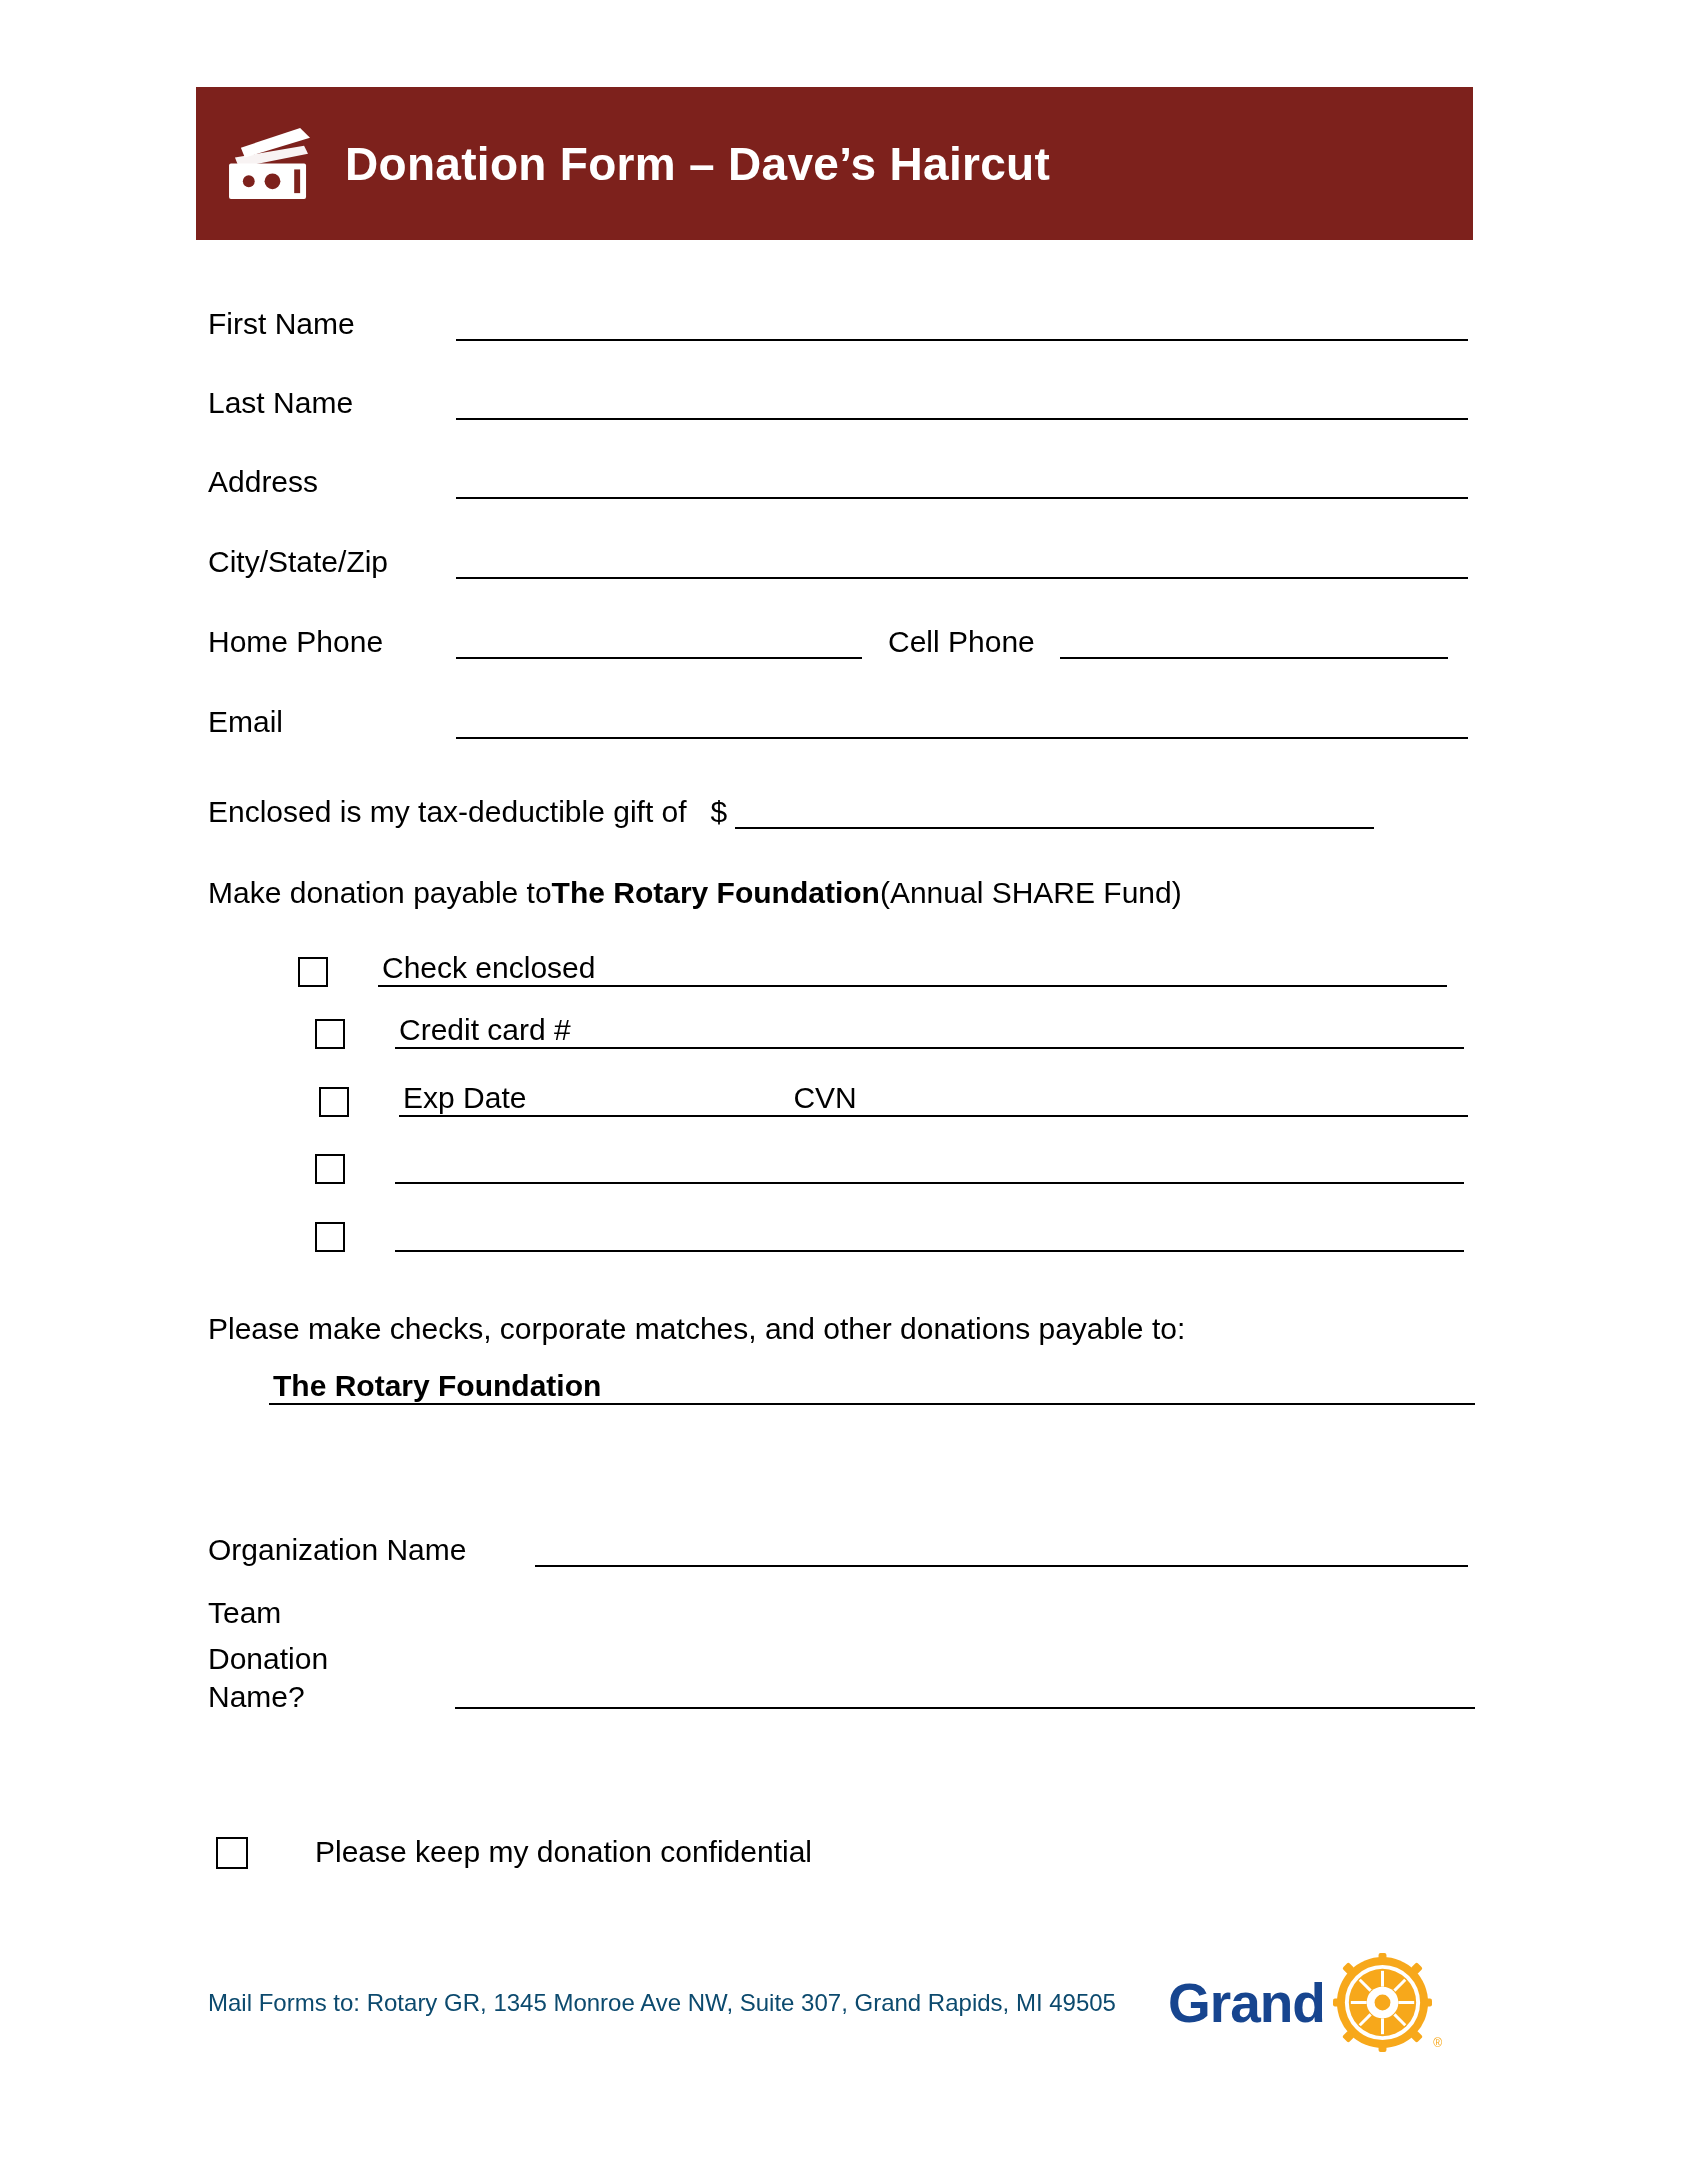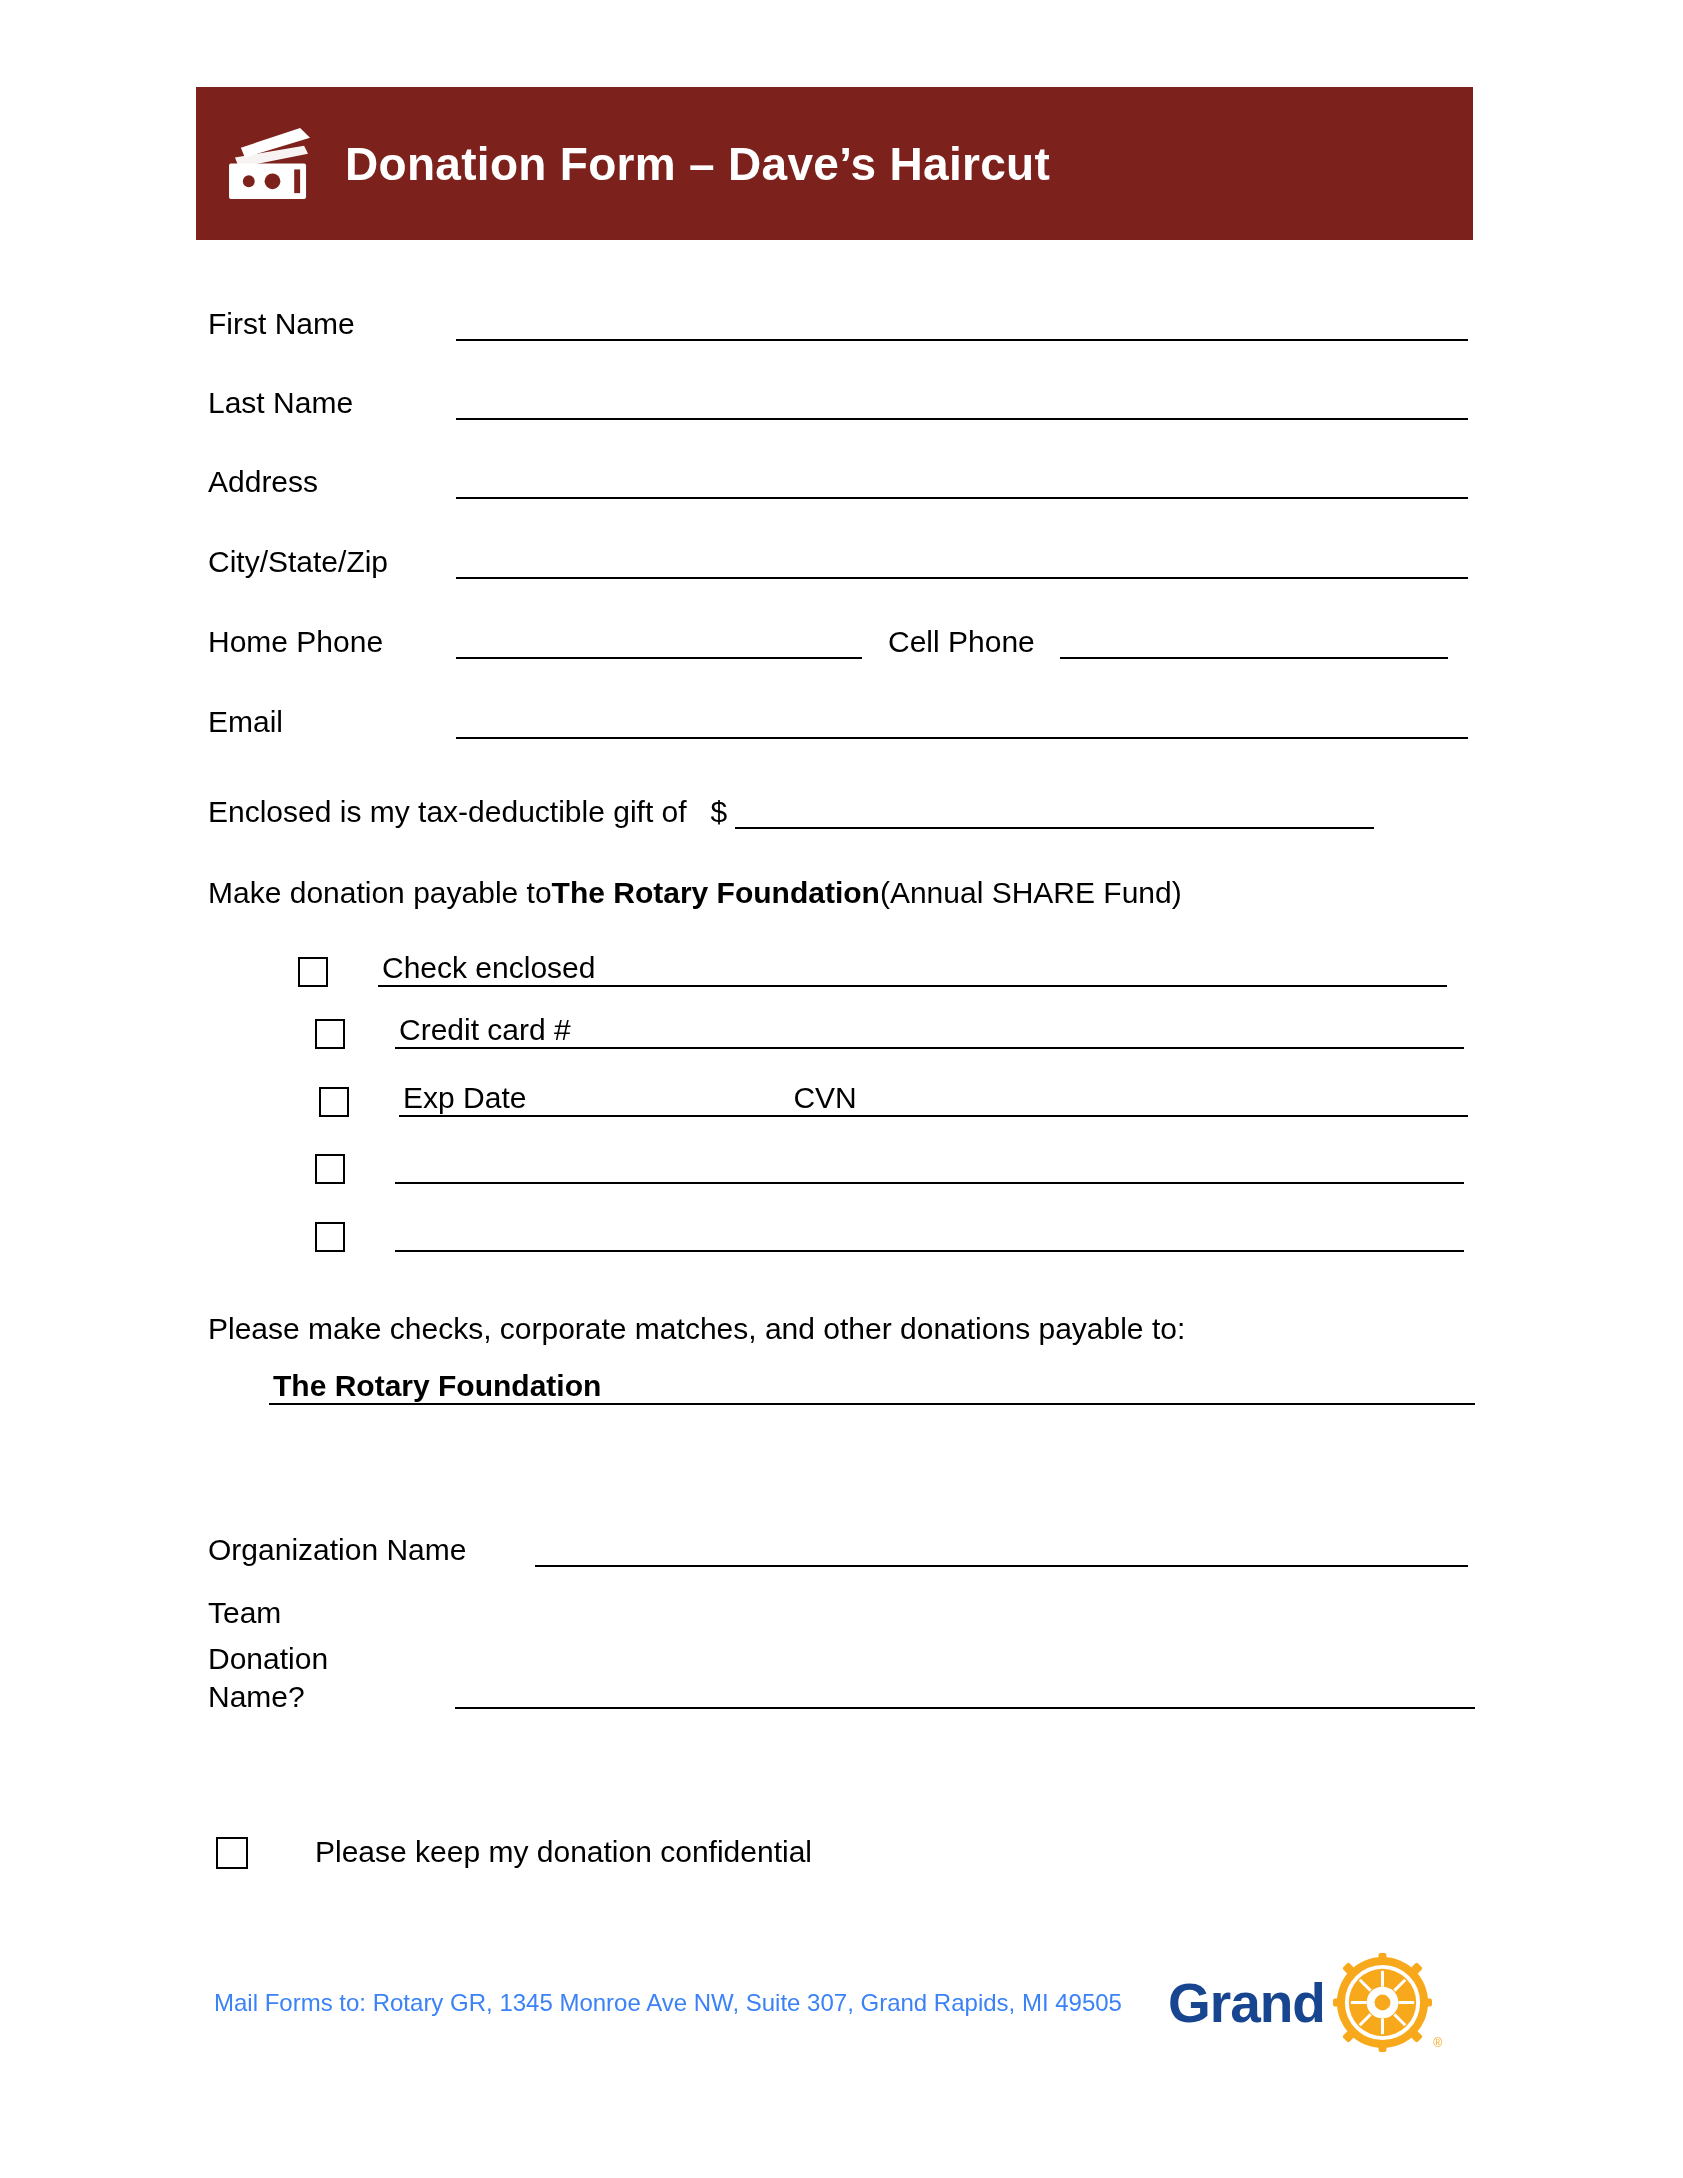--- a/index.html
+++ b/index.html
@@ -82,23 +82,22 @@
     background: #fff;
     flex: 0 0 auto;
   }
 
   
   .footer-text {
     position: absolute;
     left: 208px;
     top: 1989px;
     font-size: 24px;
-    color: #3b82f6;
+    color: #0c4a6e;
     white-space: nowrap;
-    margin-left: 6px;
   }
   .rotary-logo {
     position: absolute;
     left: 1168px;
     top: 1948px;
     width: 307px;
     height: 109px;
     display: flex;
     align-items: center;
   }

